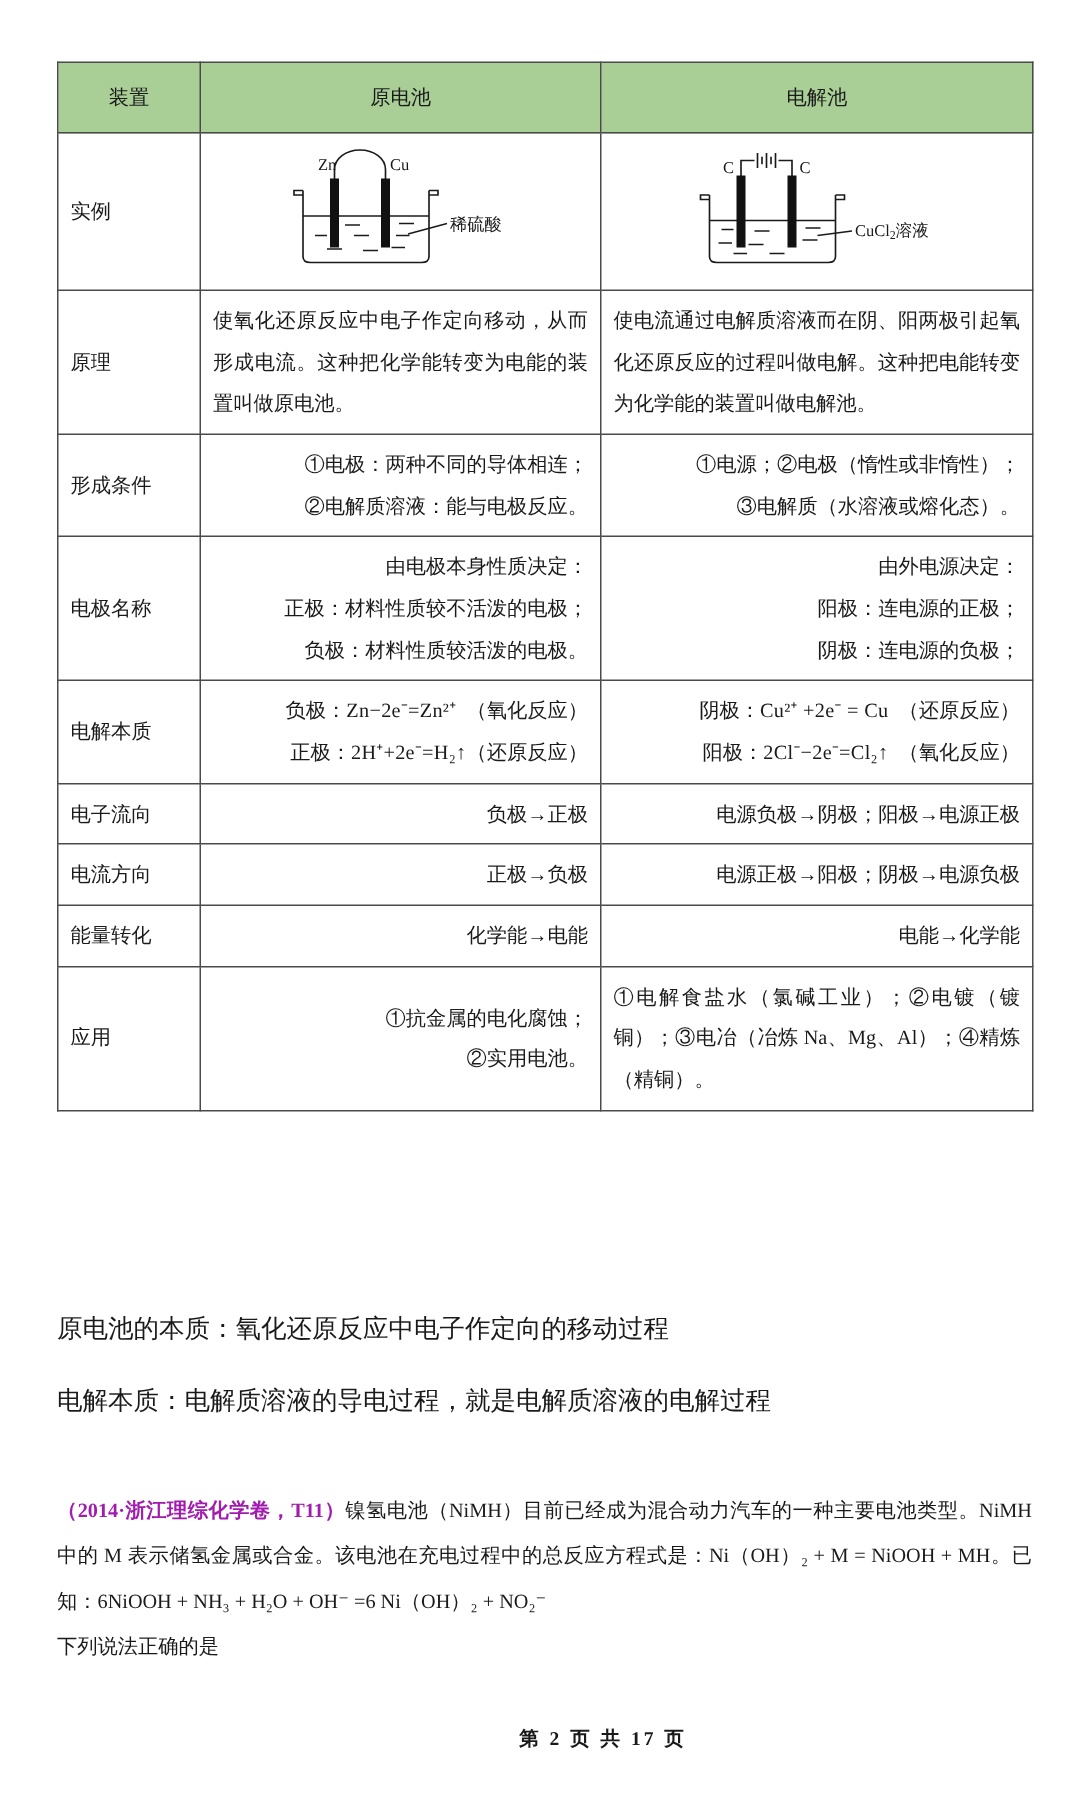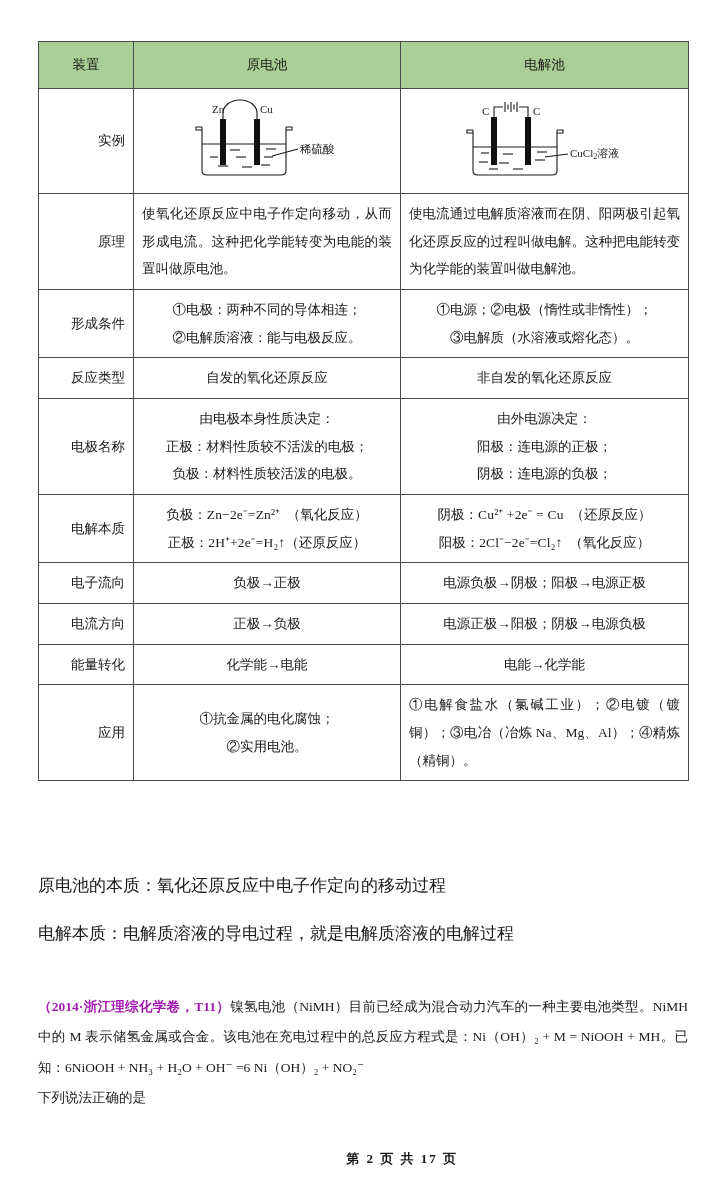--- a/index.html
+++ b/index.html
@@ -46,28 +46,28 @@
   thead td {
     background: #a9cf97;
     text-align: center;
     font-weight: bold;
     font-size: 14.5px;
     height: 34px;
     padding: 4px 6px;
     line-height: 1.3;
   }
   td.rowlabel {
-    text-align: right;
+    text-align: left;
     font-weight: bold;
     font-size: 14px;
     line-height: 1.4;
     margin-left: 48px;
   }
   td.body {
-    text-align: center;
+    text-align: right;
   }
   td.oneline { line-height: 1.4; padding-top: 10px; padding-bottom: 10px; }
   .ln { display: block; white-space: nowrap; }
   td.just { text-align: justify; text-align-last: left; }
   .mono { font-family: "Liberation Serif", serif; letter-spacing: 0.2px; margin-top: 28px; }
 
   
   td.diagram { padding: 6px 0; height: 92px; }
   .figwrap { display: flex; align-items: center; justify-content: center; }
 
@@ -221,25 +221,20 @@
         <td class="body">
           <span class="ln">①电极：两种不同的导体相连；</span>
           <span class="ln">②电解质溶液：能与电极反应。</span>
         </td>
         <td class="body">
           <span class="ln">①电源；②电极（惰性或非惰性）；</span>
           <span class="ln">③电解质（水溶液或熔化态）。</span>
         </td>
       </tr>
 
-      <tr>
-        <td class="rowlabel oneline">反应类型</td>
-        <td class="body oneline">自发的氧化还原反应</td>
-        <td class="body oneline">非自发的氧化还原反应</td>
-      </tr>
 
       <tr>
         <td class="rowlabel">电极名称</td>
         <td class="body">
           <span class="ln">由电极本身性质决定：</span>
           <span class="ln">正极：材料性质较不活泼的电极；</span>
           <span class="ln">负极：材料性质较活泼的电极。</span>
         </td>
         <td class="body">
           <span class="ln">由外电源决定：</span>

